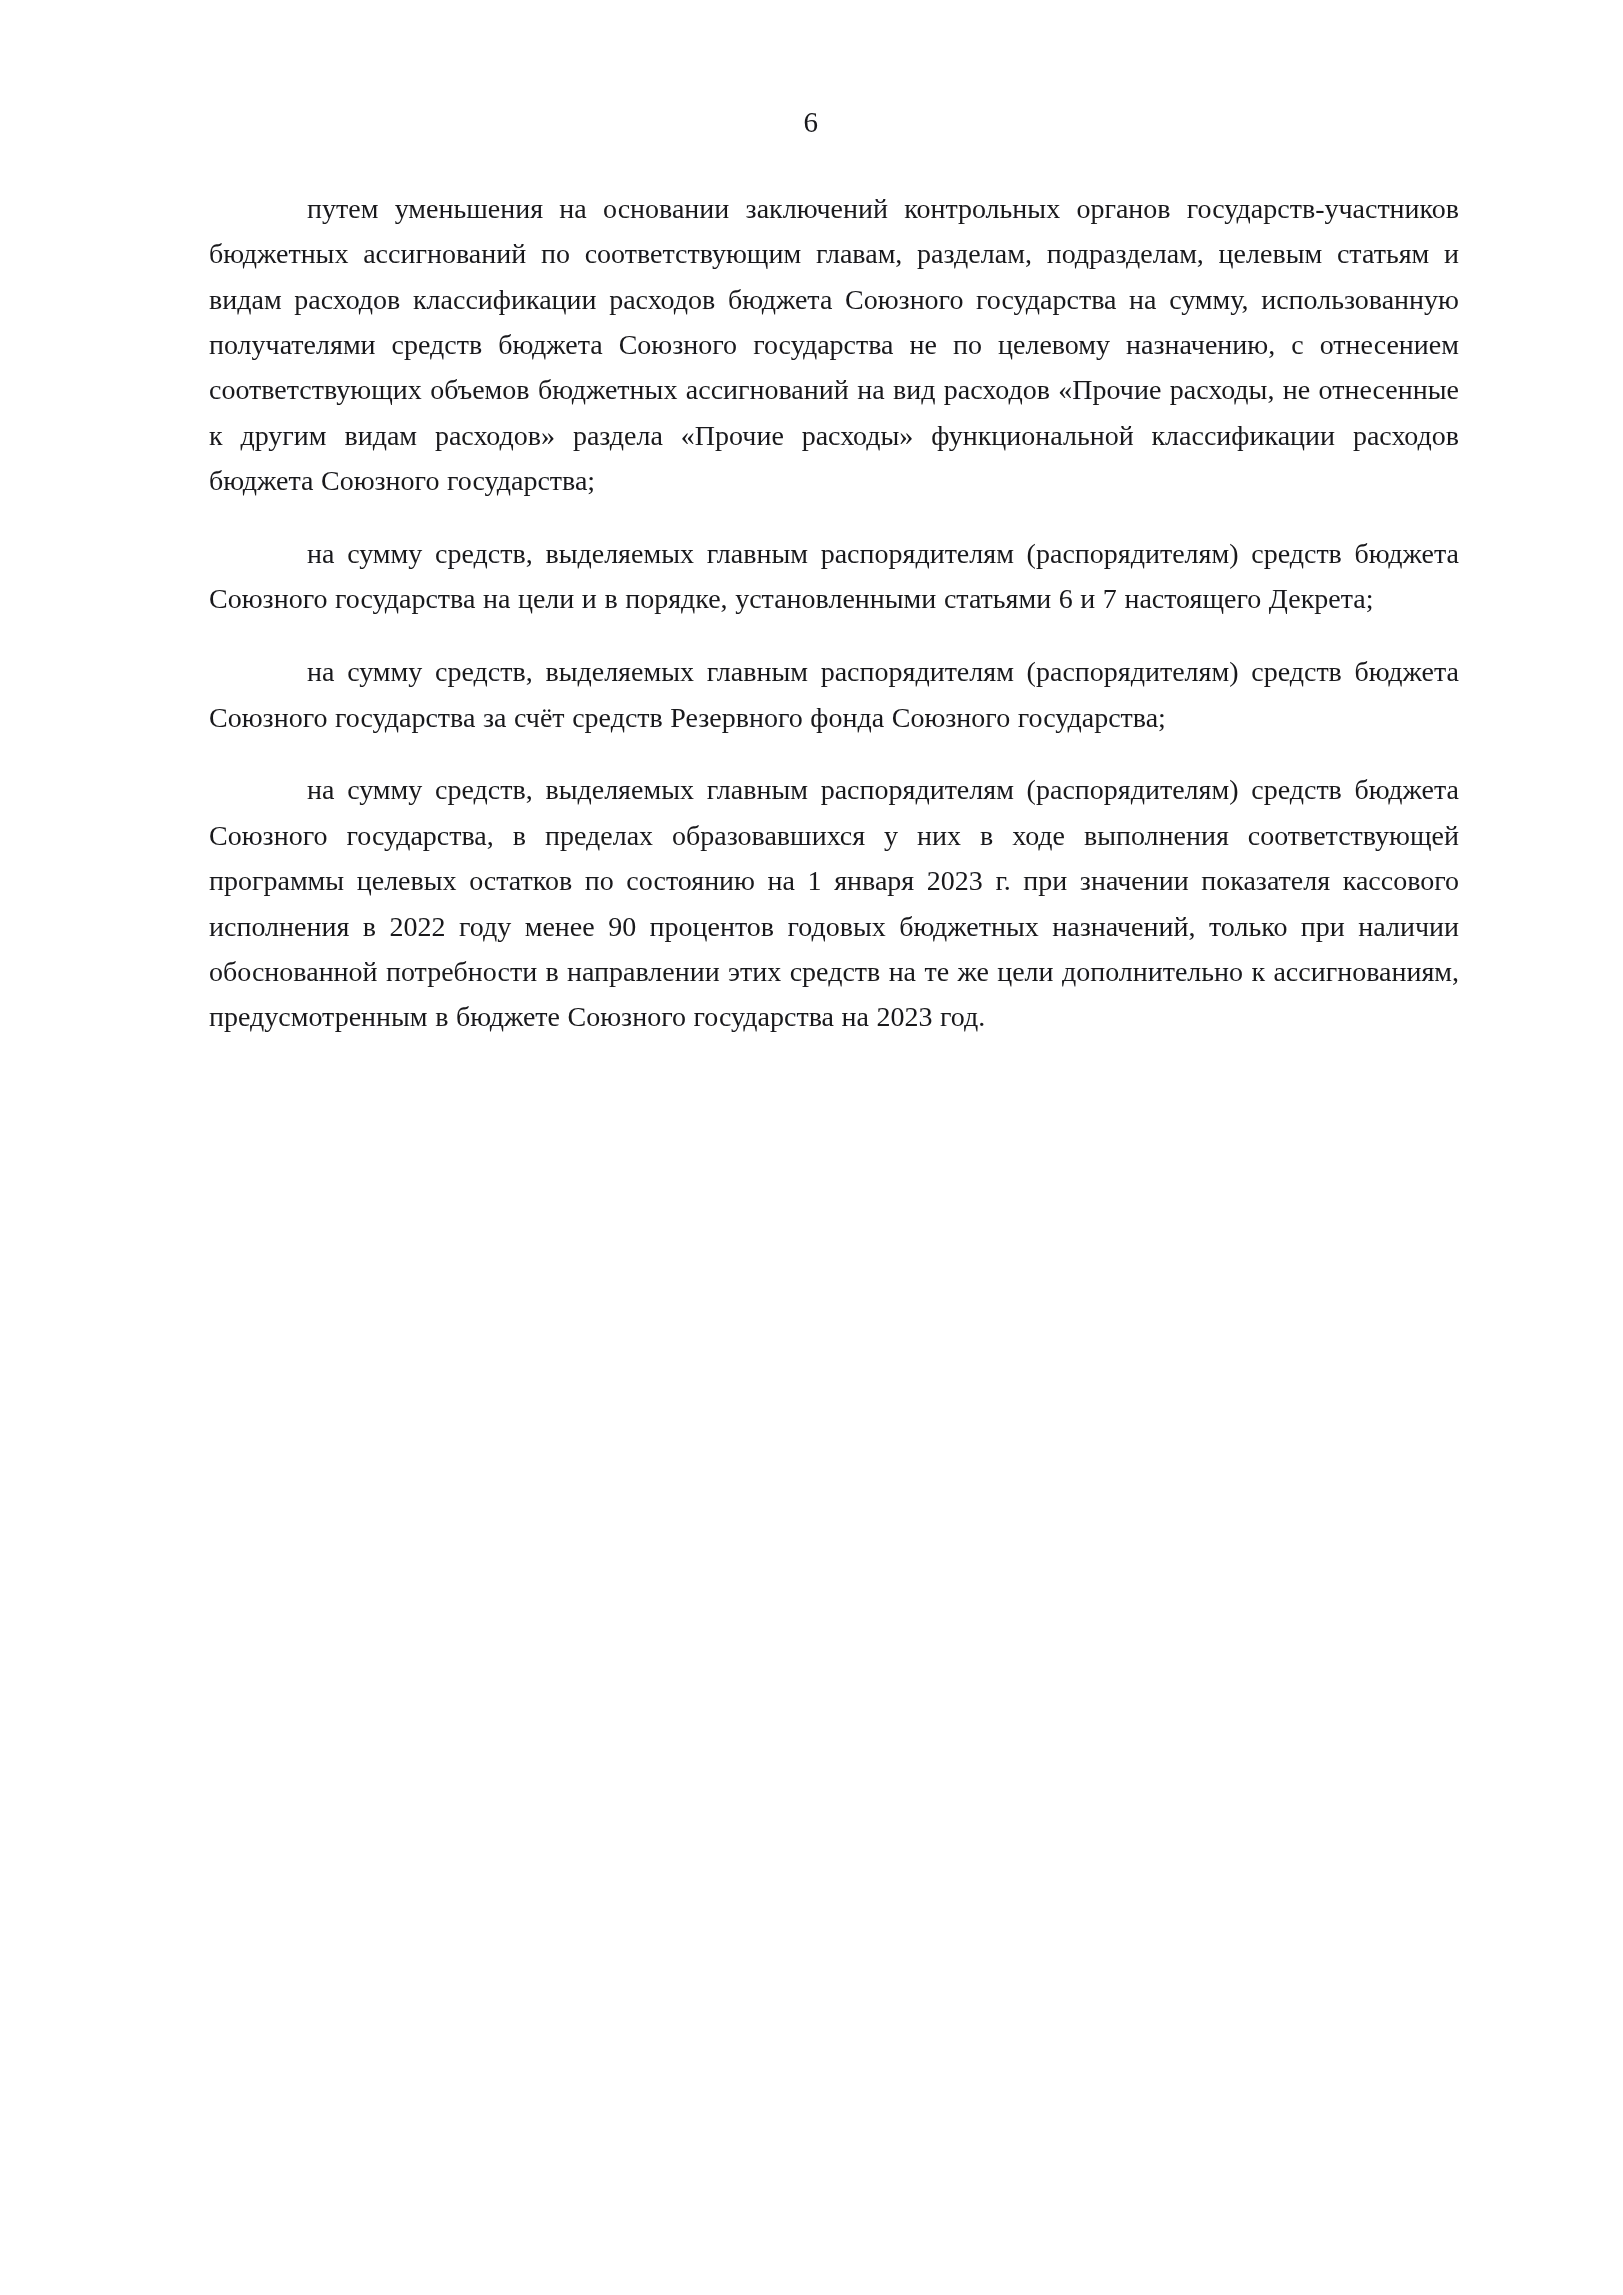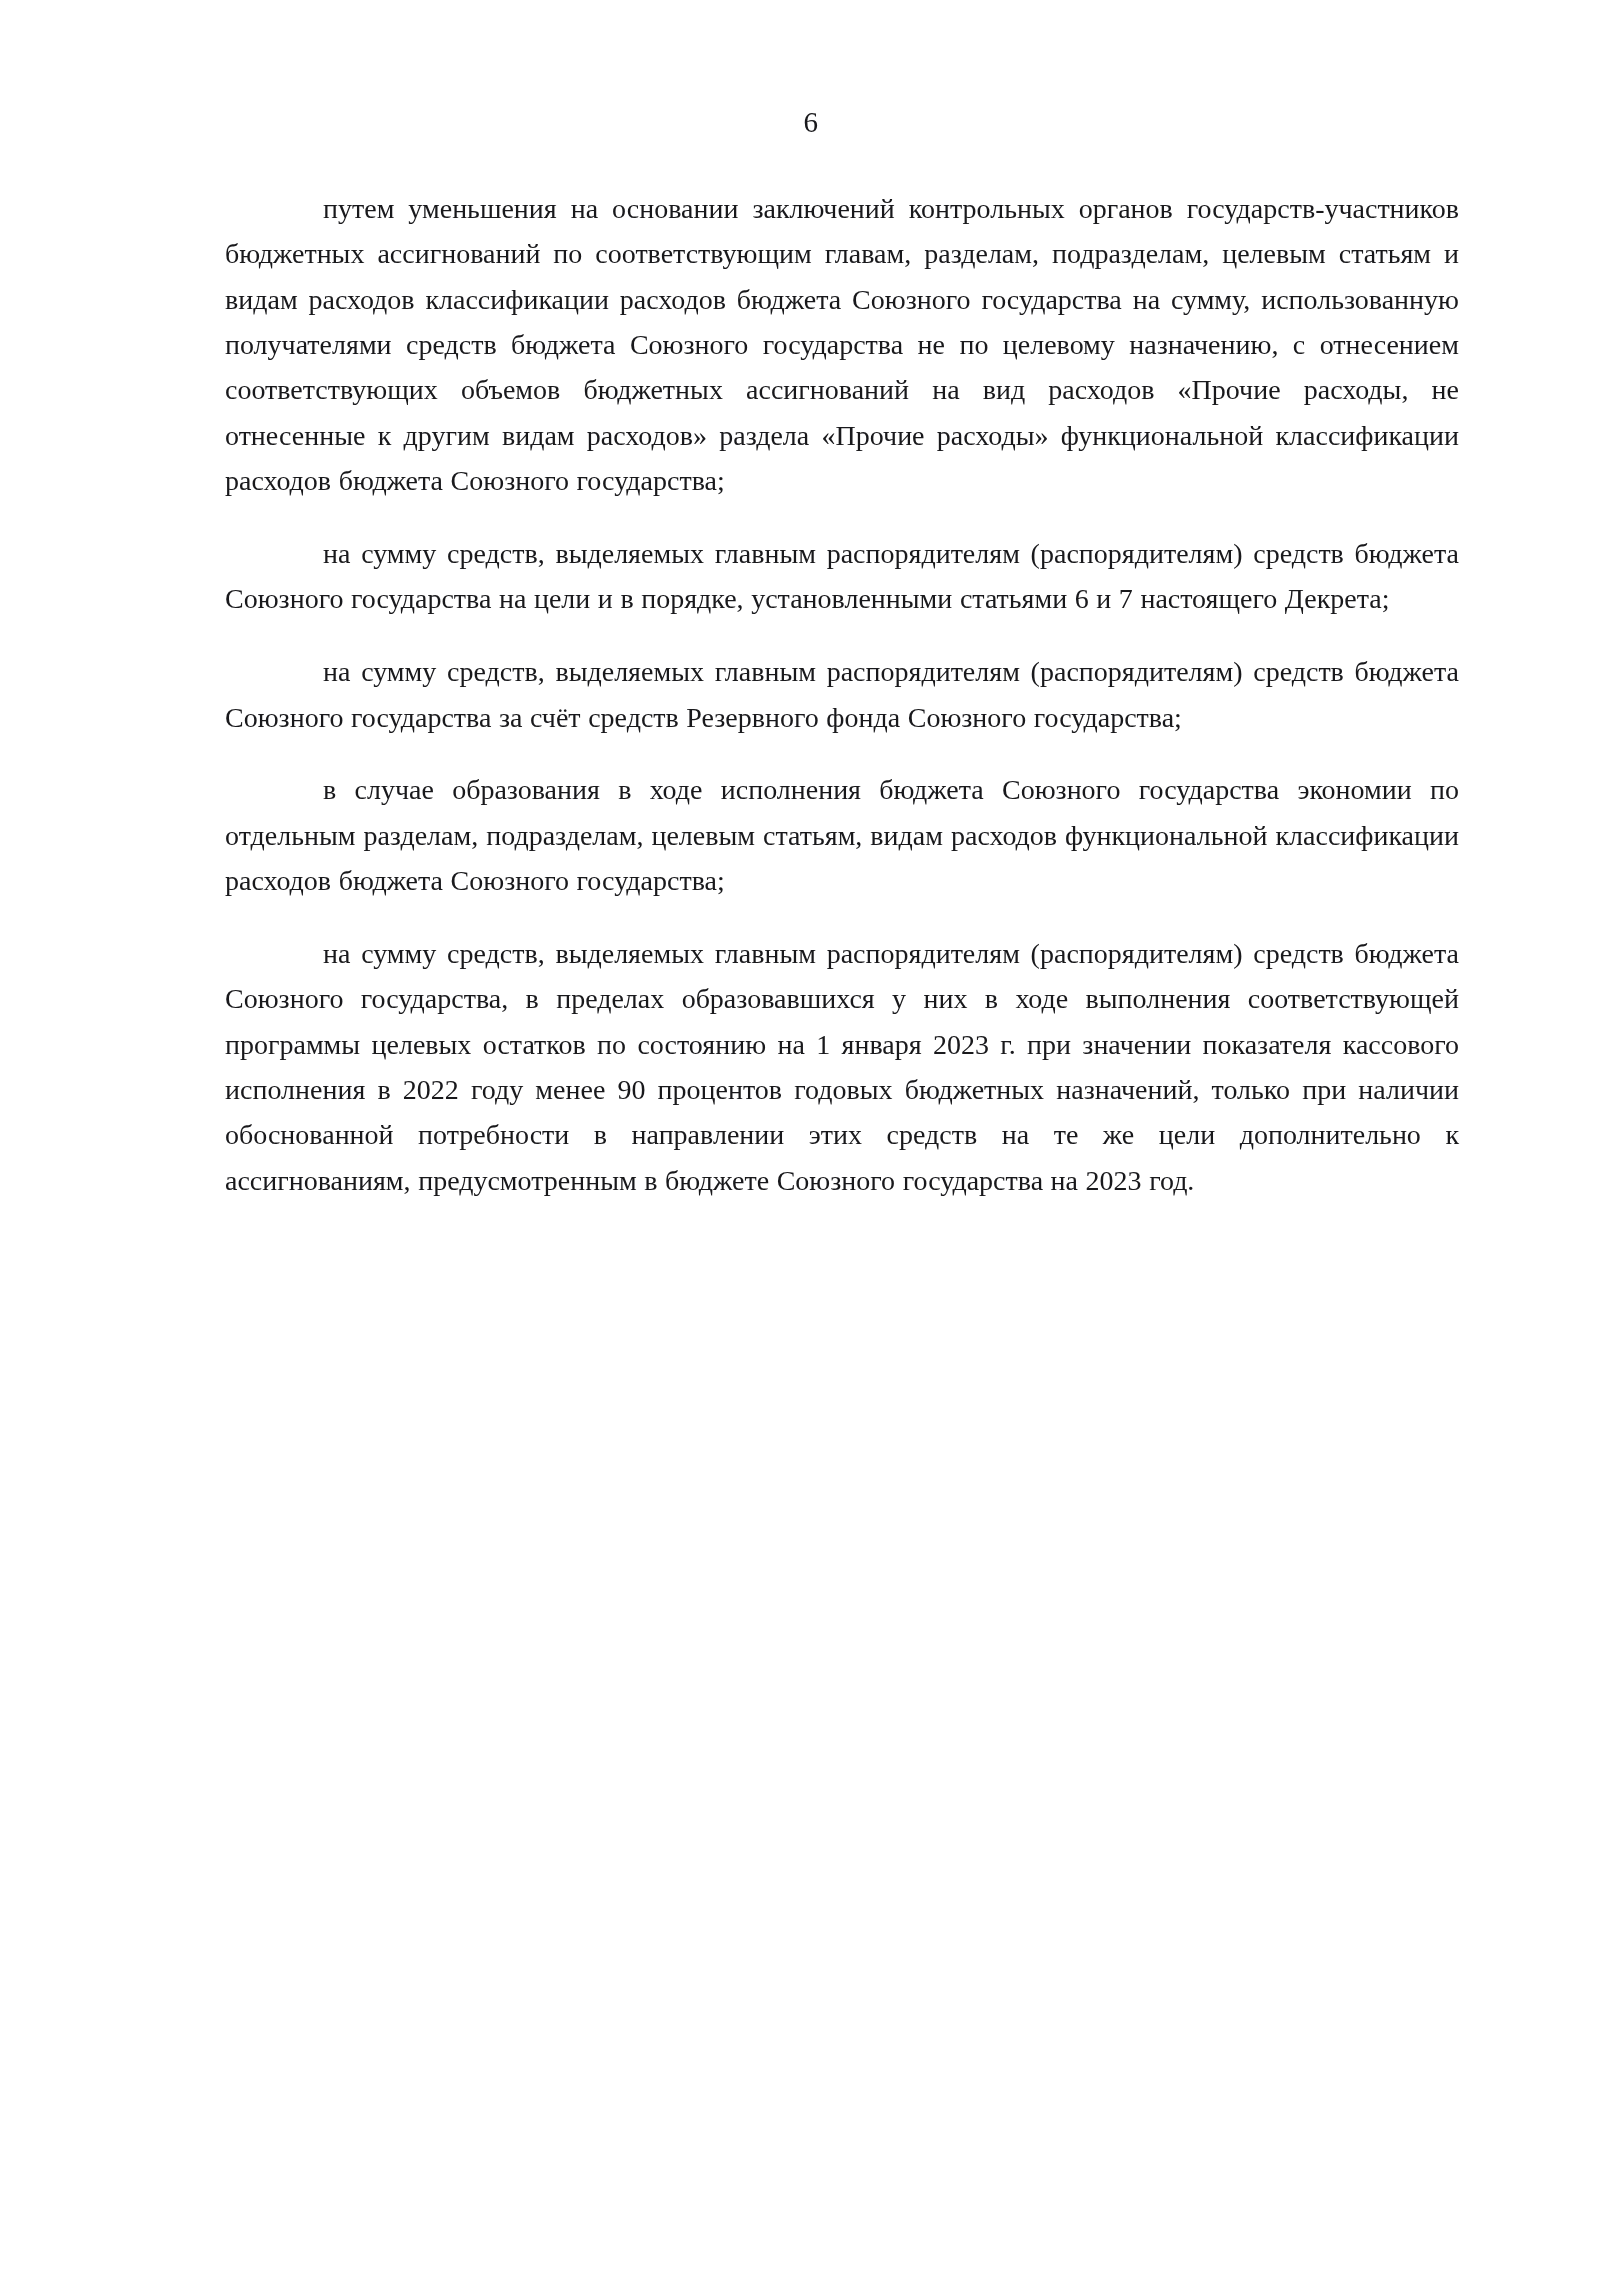--- a/index.html
+++ b/index.html
@@ -21,21 +21,20 @@
     text-align: center;
     font-size: 29px;
     line-height: 1;
     margin: 36px 0 0 0;
     letter-spacing: 0.3px;
     
     margin-left: -46px;
   }
   .body-text {
     margin-top: 49px;
-    margin-left: 16px;
   }
   p.para {
     margin: 0 0 27.5px 0;
     font-size: 28px;
     line-height: 1.62;
     text-align: justify;
     text-indent: 98px;
     hyphens: none;
     word-spacing: 0.02em;
   }
@@ -47,18 +46,17 @@
 <body>
 
 <div class="page">
 
   <div class="page-number">6</div>
 
   <div class="body-text">
     <p class="para">путем уменьшения на основании заключений контрольных органов государств-участников бюджетных ассигнований по соответствующим главам, разделам, подразделам, целевым статьям и видам расходов классификации расходов бюджета Союзного государства на сумму, использованную получателями средств бюджета Союзного государства не по целевому назначению, с отнесением соответствующих объемов бюджетных ассигнований на вид расходов «Прочие расходы, не отнесенные к другим видам расходов» раздела «Прочие расходы» функциональной классификации расходов бюджета Союзного государства;</p>
     <p class="para">на сумму средств, выделяемых главным распорядителям (распорядителям) средств бюджета Союзного государства на цели и в порядке, установленными статьями 6 и 7 настоящего Декрета;</p>
     <p class="para">на сумму средств, выделяемых главным распорядителям (распорядителям) средств бюджета Союзного государства за счёт средств Резервного фонда Союзного государства;</p>
-    <p class="para">в случае образования в ходе исполнения бюджета Союзного государства экономии по отдельным разделам, подразделам, целевым статьям, видам расходов функциональной классификации расходов бюджета Союзного государства;</p>
     <p class="para">на сумму средств, выделяемых главным распорядителям (распорядителям) средств бюджета Союзного государства, в пределах образовавшихся у них в ходе выполнения соответствующей программы целевых остатков по состоянию на 1 января 2023 г. при значении показателя кассового исполнения в 2022 году менее 90 процентов годовых бюджетных назначений, только при наличии обоснованной потребности в направлении этих средств на те же цели дополнительно к ассигнованиям, предусмотренным в бюджете Союзного государства на 2023 год.</p>
   </div>
 
 </div>
 
 
 </body></html>

